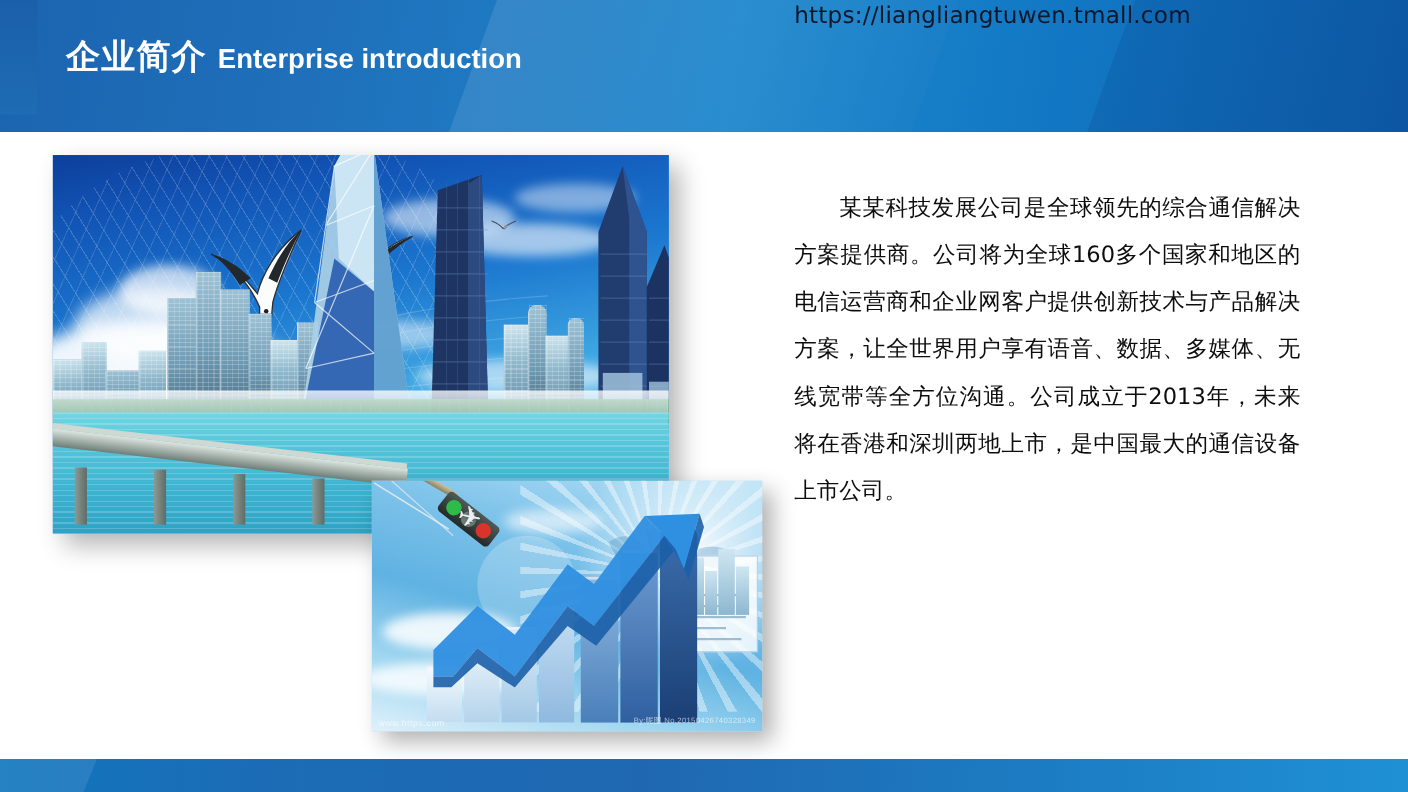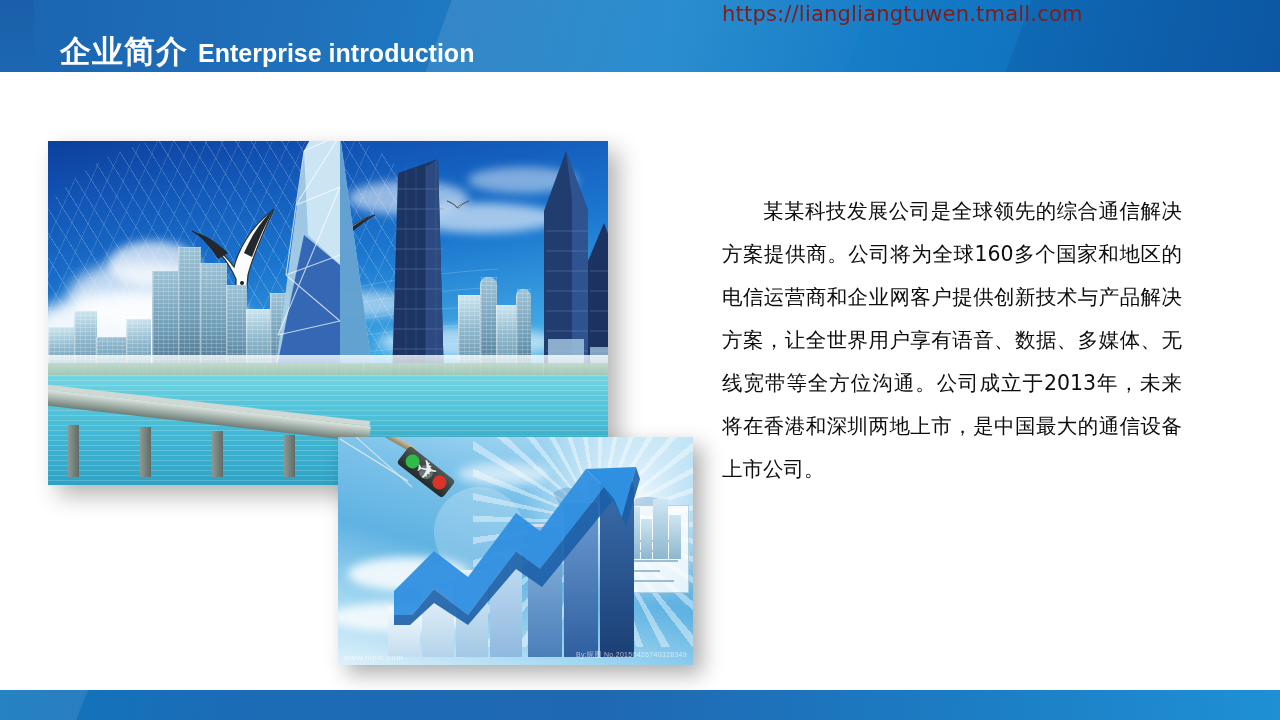--- a/index.html
+++ b/index.html
@@ -18,21 +18,21 @@
     width: 1280px;
     height: 720px;
     background: #ffffff;
     overflow: hidden;
   }
 
   
   .header {
     position: absolute;
     left: 0; top: 0;
-    width: 1280px; height: 72px;
+    width: 1280px; height: 120px;
     background: linear-gradient(100deg, #1b64b0 0%, #1f6fba 22%, #1e87cc 52%, #1278c4 74%, #0f63b4 100%);
     overflow: hidden;
   }
   .header-diag-a {
     position: absolute;
     top: -40px; left: 430px;
     width: 420px; height: 200px;
     background: linear-gradient(90deg, rgba(255,255,255,0.10), rgba(255,255,255,0.015));
     transform: skewX(-20deg);
   }
@@ -293,21 +293,21 @@
     right: 6px; bottom: 5px;
     font-size: 7px;
     color: rgba(255,255,255,0.62);
     letter-spacing: 0.3px;
     white-space: nowrap;
   }
 
   
   .textblock {
     position: absolute;
-    left: 722px; top: 190px;
+    left: 722px; top: 167px;
     width: 460px;
   }
   .para {
     color: #0d0d0d;
     font-size: 20.5px;
     line-height: 43px;
     text-align: justify;
     text-justify: inter-ideograph;
     text-indent: 2em;
     margin: 0;
@@ -333,21 +333,21 @@
   .footer-diag {
     position: absolute;
     left: -30px; top: -20px;
     width: 110px; height: 80px;
     background: rgba(255,255,255,0.09);
     transform: skewX(-22deg);
   }
   .footer-url {
     position: absolute;
     left: 722px; top: 2px;
-    color: #7f1d1d;
+    color: #0f172a;
     font-size: 21px;
     letter-spacing: 0.2px;
     font-family: "DejaVu Sans", "Liberation Sans", sans-serif;
     white-space: nowrap;
   }
 </style>
 </head>
 <body>
 
 <div class="slide">
@@ -564,21 +564,21 @@
     <div class="p2-bar" style="left:226px; width:34px; height:154px; background:linear-gradient(180deg,#6d9cd2,#2f5f9f);"></div>
     <div class="p2-bar" style="left:262px; width:34px; height:180px; background:linear-gradient(180deg,#3c6fae,#1b3f75); border-radius:14px 14px 0 0;"></div>
 
     <svg class="p2-arrow" viewBox="0 0 250 160">
       <polygon points="4,150 4,126 44,86 78,112 126,48 150,66 196,4 214,22 150,104 126,86 78,150 44,124 22,150" fill="#2f8fe0" opacity="0.95"></polygon>
       <polygon points="4,150 22,150 44,124 78,150 126,86 150,104 214,22 224,34 152,122 126,104 78,160 44,138 20,160 4,160" fill="#1b5fa8" opacity="0.9"></polygon>
       <polygon points="196,4 246,2 232,52 214,22" fill="#2f8fe0"></polygon>
       <polygon points="214,22 232,52 246,2 250,14 236,62 224,34" fill="#1b5fa8" opacity="0.9"></polygon>
     </svg>
 
-    <div class="p2-wm-left">www.nipic.com</div>
+    <div class="p2-wm-left">www.https.com</div>
     <div class="p2-wm-right">By:昵图 No.20150426740328349</div>
   </div>
 
   <div class="textblock">
     <p class="para">某某科技发展公司是全球领先的综合通信解决方案提供商。公司将为全球160多个国家和地区的电信运营商和企业网客户提供创新技术与产品解决方案，让全世界用户享有语音、数据、多媒体、无线宽带等全方位沟通。公司成立于2013年，未来将在香港和深圳两地上市，是中国最大的通信设备上市公司。</p>
   </div>
 
   <div class="footerbar">
     <div class="footer-diag"></div>
   </div>

